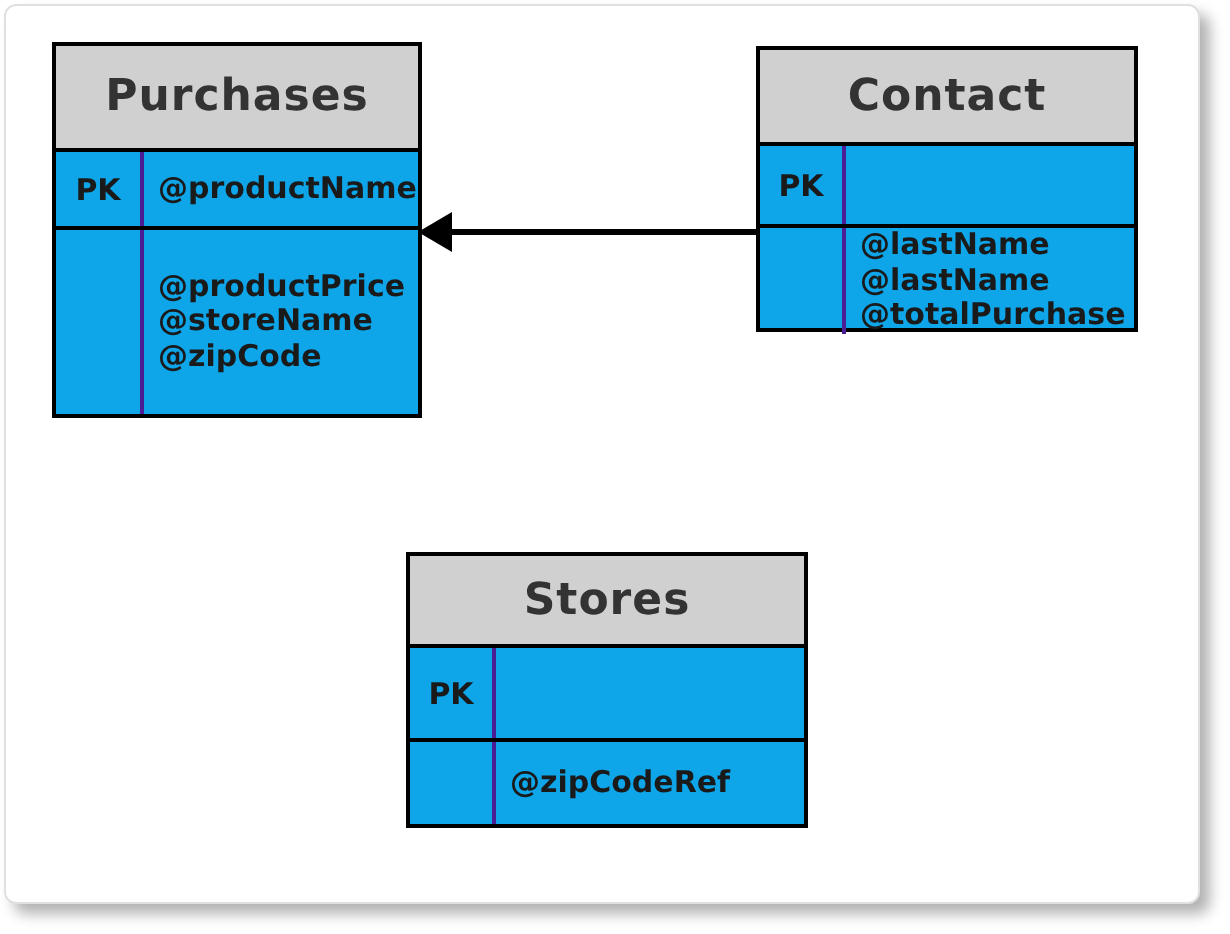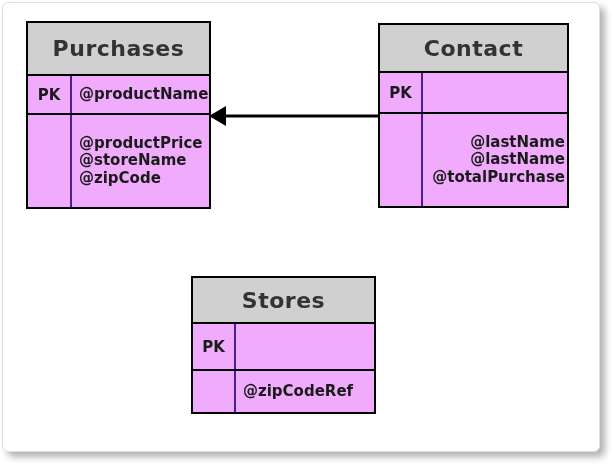--- a/index.html
+++ b/index.html
@@ -12,21 +12,21 @@
     position: absolute; left: 2px; top: 2px;
     width: 598px; height: 450px;
     background: #ffffff;
     border: 1px solid #e0e0e0;
     border-radius: 6px;
     box-shadow: 5px 5px 7px rgba(0,0,0,0.30);
   }
   .entity {
     position: absolute;
     border: 2px solid #000000;
-    background: #f0abfc;
+    background: #0ea5e9;
     display: flex; flex-direction: column;
     color: #1a1a1a;
   }
   .entity-header {
     background: #d0d0d0;
     border-bottom: 2px solid #000000;
     display: flex; align-items: center; justify-content: center;
     font-size: 22px; font-weight: 700; color: #333333;
     letter-spacing: 0.5px;
     flex: none;
@@ -47,26 +47,26 @@
     font-size: 15px; font-weight: 700;
     line-height: 17.5px;
     white-space: nowrap; overflow: hidden;
   }
   
   #entity-purchases { left: 23px; top: 18px; width: 185px; height: 188px; }
   #entity-purchases .entity-header { height: 53px; }
   #entity-purchases .entity-row.pk-row { height: 39px; }
   #entity-purchases .pk-cell { width: 44px; }
   
-  #entity-contact { left: 375px; top: 20px; width: 191px; height: 185px; text-align: right; }
+  #entity-contact { left: 375px; top: 20px; width: 191px; height: 143px; }
   #entity-contact .entity-header { height: 48px; }
   #entity-contact .entity-row.pk-row { height: 41px; }
   #entity-contact .pk-cell { width: 43px; }
   
-  #entity-stores { left: 188px; top: 273px; width: 185px; height: 138px; }
+  #entity-stores { left: 200px; top: 273px; width: 201px; height: 138px; }
   #entity-stores .entity-header { height: 46px; }
   #entity-stores .entity-row.pk-row { height: 47px; }
   #entity-stores .pk-cell { width: 43px; }
 
   .rel-arrow { position: absolute; left: 206px; top: 100px; }
 </style>
 </head>
 <body>
 
 <div class="page">

